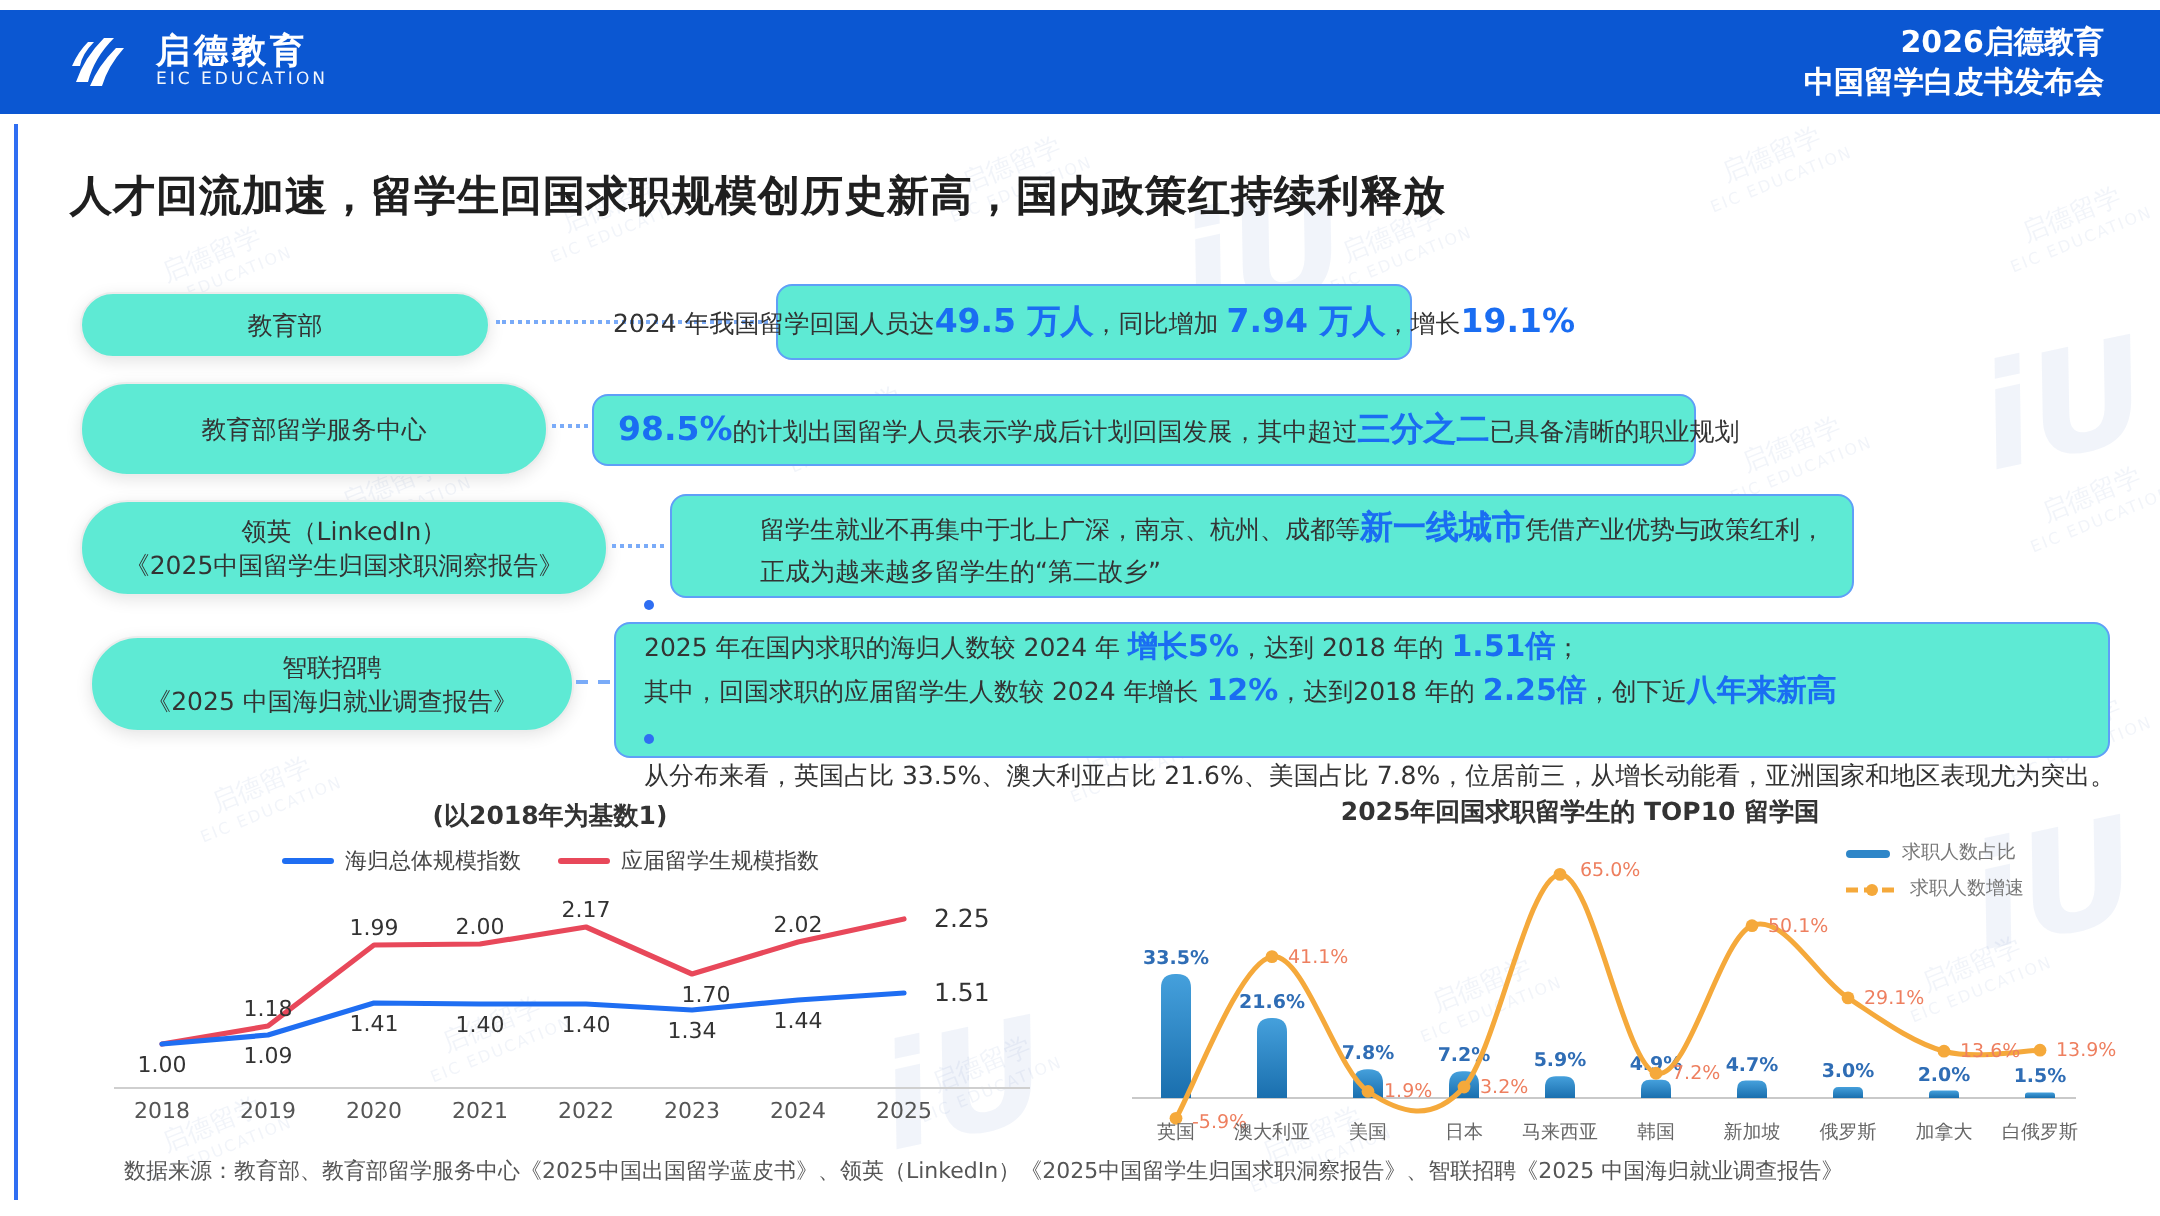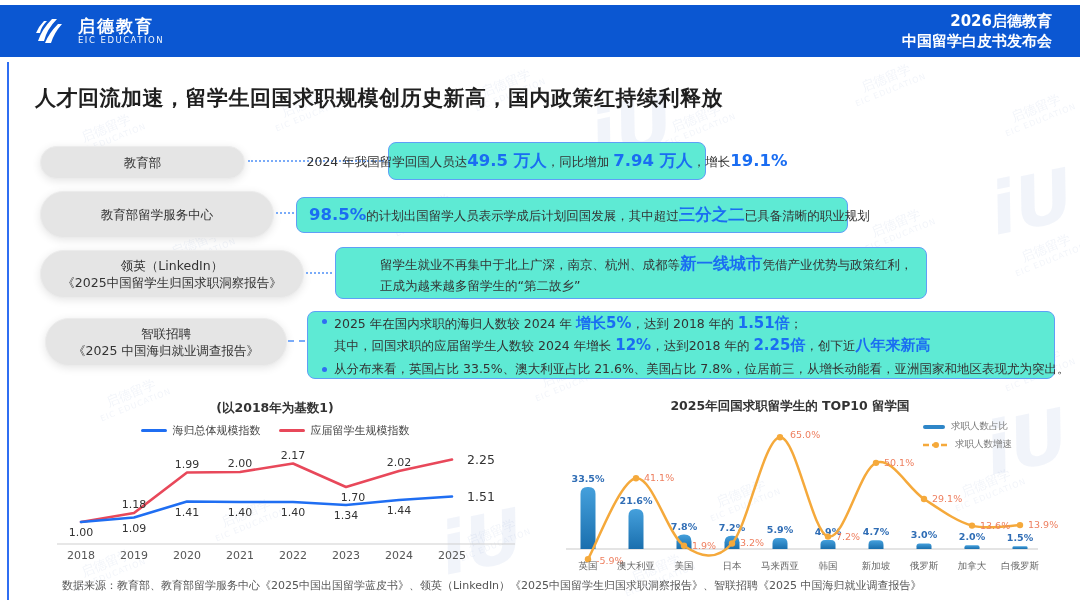--- a/index.html
+++ b/index.html
@@ -24,36 +24,36 @@
   .conf-title .l2{font-size:15px;}
   
   .left-line{position:absolute;left:7px;top:62px;width:2px;height:538px;background:#2f6ef2;}
   
   .slide-title{
     position:absolute;left:35px;top:84px;width:1000px;
     font-size:21px;font-weight:800;color:#1f1f1f;letter-spacing:.5px;
   }
   
   .pill{
-    position:absolute;background:#e5e5e5;border:1px solid #ececec;border-radius:999px;
+    position:absolute;background:#5eead4;border:1px solid #ececec;border-radius:999px;
     box-shadow:0 2px 8px rgba(0,0,0,.10);
     display:flex;flex-direction:column;align-items:center;justify-content:center;
     font-size:12.5px;color:#333;line-height:1.4;text-align:center;
   }
   .conn{position:absolute;border-top:2px dotted #7aabf8;height:0;}
   .conn.dash{border-top-style:dashed;}
   .ibox{
     position:absolute;background:#5eead4;border:1.5px solid #5f9ff7;border-radius:8px;
     display:flex;align-items:center;box-sizing:border-box;
     font-size:12.5px;color:#333;padding:4px 12px;white-space:nowrap;
   }
   .ibox.wrap{white-space:normal;line-height:1.55;padding-left:44px;}
   .hl{color:#1a6df2;font-weight:700;font-size:16.5px;}
   .bullets{display:flex;flex-direction:column;gap:3px;width:100%;}
-  .bullet{display:flex;align-items:flex-start;gap:7px;}
+  .bullet{display:flex;align-items:flex-start;gap:7px;flex-direction:column;}
   .bullet .dot{width:5px;height:5px;border-radius:50%;background:#2f6ef2;margin-top:7px;flex:none;}
   .bullet .blines{line-height:1.5;font-size:12.5px;white-space:nowrap;}
   .bullet .blines .hl{font-size:15px;}
   
   .chart-block{position:absolute;}
   .c-title{font-size:12.5px;font-weight:700;color:#333;text-align:center;line-height:1.3;}
   .c-sub{font-size:12.5px;font-weight:700;color:#333;text-align:center;line-height:1.3;}
   .legend-row{display:flex;justify-content:center;gap:18px;margin-top:7px;}
   .legend-item{display:flex;align-items:center;gap:6px;font-size:11px;color:#444;}
   .lg-line{width:26px;height:3px;border-radius:2px;}

